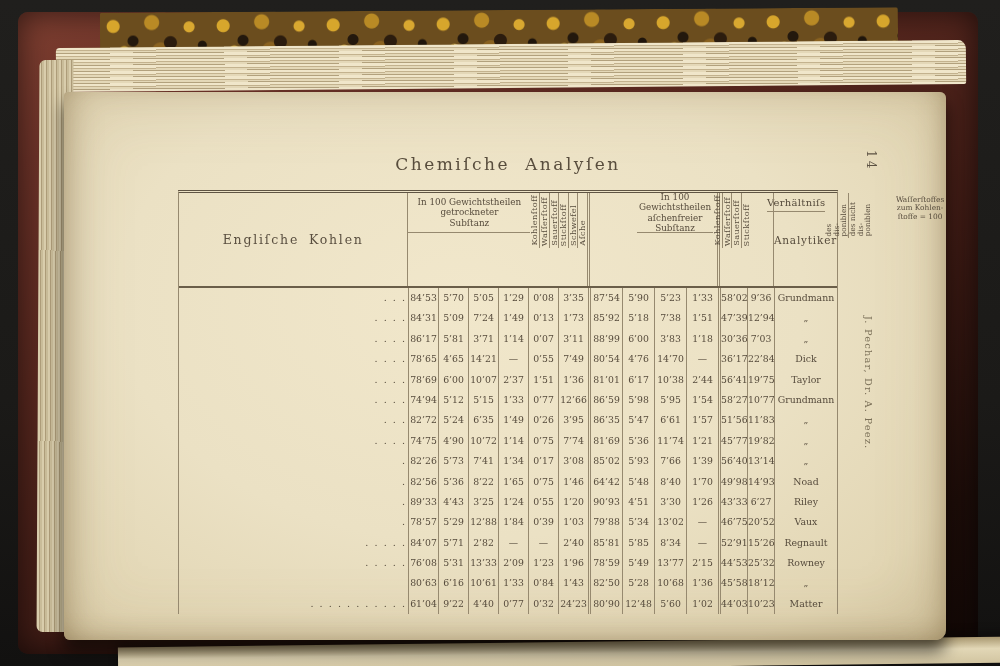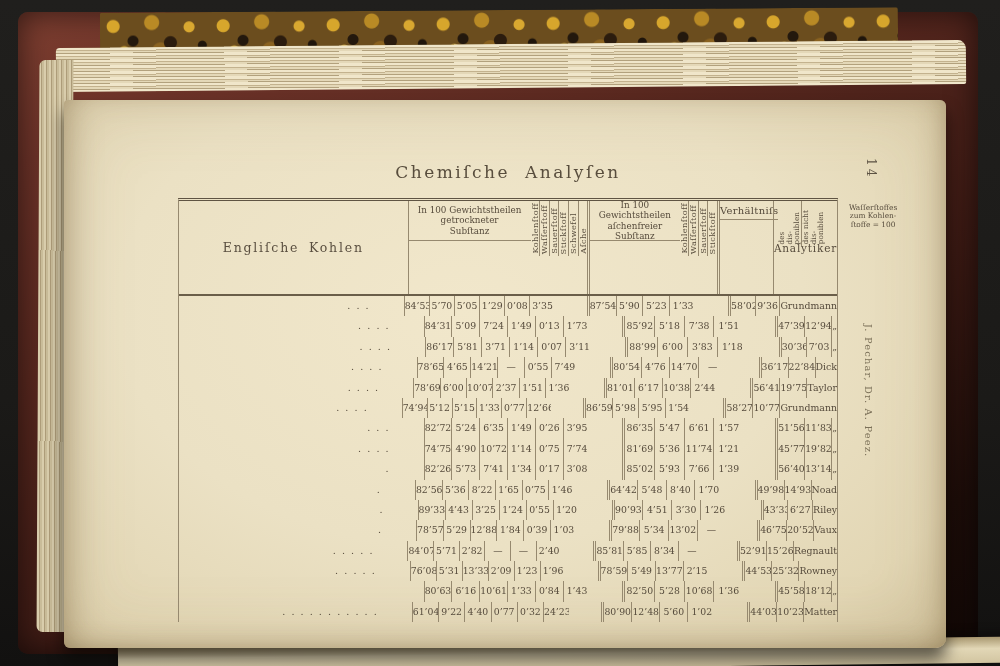--- a/index.html
+++ b/index.html
@@ -21,41 +21,41 @@
            radial-gradient(circle at 93% 72%,#1f150b 0 4px,transparent 5px),
            radial-gradient(circle at 55% 84%,#8a6220 0 8px,transparent 9px),
            radial-gradient(circle at 22% 85%,#caa23a 0 5px,transparent 6px);
          background-size:110px 46px;}
   .edge-top{position:absolute;left:56px;top:44px;width:910px;height:44px;transform:rotate(-0.5deg);
          border-radius:4px 8px 2px 2px;
          background:repeating-linear-gradient(180deg,#f0e6ca 0 2.4px,#c3b28e 2.4px 3.4px,#e4d8b8 3.4px 5.2px,#b2a17d 5.2px 6px);}
   .edge-left{position:absolute;left:38px;top:60px;width:34px;height:572px;transform:rotate(0.3deg);
          border-radius:6px 0 0 6px;
          background:repeating-linear-gradient(90deg,#d9cdac 0 2px,#ad9c79 2px 3px,#c9bc99 3px 5px);}
-  .page{position:absolute;left:64px;top:100px;width:882px;height:548px;border-radius:4px 6px 10px 6px;
+  .page{position:absolute;left:64px;top:92px;width:882px;height:548px;border-radius:4px 6px 10px 6px;
          background:radial-gradient(ellipse at 45% 38%,#f1e7cb 0%,#ebe1c4 50%,#e2d6b4 82%,#d3c5a0 100%);
          box-shadow:0 12px 16px rgba(8,6,4,.6), inset 0 0 70px rgba(140,115,70,.22), inset 18px 0 34px -18px rgba(110,88,50,.5), inset -14px -10px 28px -14px rgba(110,88,50,.45);}
   .under-page{position:absolute;left:118px;top:642px;width:894px;height:26px;transform:rotate(-0.7deg);
          background:linear-gradient(180deg,#a8976f 0%,#e2d7b6 45%,#d2c5a1 100%);
          box-shadow:0 -4px 8px rgba(10,8,5,.5);}
   .title{position:absolute;left:114px;top:62px;width:660px;text-align:center;
          font-size:17px;letter-spacing:2.5px;word-spacing:7px;color:#584d3d;}
   .folio{position:absolute;left:800px;top:58px;writing-mode:vertical-rl;text-orientation:sideways;
          font-size:12px;letter-spacing:3px;color:#5c5243;}
   .sig{position:absolute;left:799px;top:224px;writing-mode:vertical-rl;text-orientation:sideways;
          font-size:9.8px;letter-spacing:1.2px;color:#7b7058;}
   
   .table{position:absolute;left:114px;top:98px;width:660px;
          border:1px solid #96896f;border-top:3px double #5f5443;border-bottom:none;}
   .thead{display:flex;height:95px;border-bottom:2px solid #6a5e49;}
   .hlb{width:229px;display:flex;align-items:center;justify-content:center;
          font-size:12.5px;letter-spacing:1.8px;word-spacing:4px;color:#5a4f40;}
   .hgrp{border-left:1px solid #96896f;display:flex;flex-direction:row;}
   .g1w{width:180px;} .g2w{width:130px;} .vw{width:56px;}
-  .hgrp.g2h,.hgrp.vh{border-left:3px double #96896f;}
+  .hgrp.g2h,.hgrp.vh{border-left:3px double #96896f;padding-left:47px;}
   .anh{flex:1;border-left:1px solid #96896f;display:flex;align-items:center;justify-content:center;
          font-size:10.5px;letter-spacing:.8px;}
   .gl{height:40px;border-bottom:1px solid #96896f;display:flex;align-items:center;justify-content:center;
          text-align:center;font-size:8.8px;line-height:10.5px;white-space:pre-line;padding:0 2px;}
   .glv{height:19px;border-bottom:1px solid #96896f;display:flex;align-items:center;justify-content:center;
          font-size:10px;letter-spacing:.3px;}
   .vrow{display:flex;height:55px;}
   .vrowv{display:flex;height:45px;}
   .vc{flex:1;border-left:1px solid #96896f;display:flex;align-items:flex-end;justify-content:center;padding-bottom:2px;}
   .vc:first-child{border-left:none;}
@@ -63,21 +63,21 @@
          line-height:8.6px;white-space:pre-line;}
   .vt.tiny{font-size:7.2px;line-height:7.6px;letter-spacing:.1px;}
   .vfoot{height:31px;display:flex;align-items:center;justify-content:center;text-align:center;
          font-size:7.4px;line-height:8.4px;white-space:pre-line;margin-left:24px;}
   .tbody{}
   .tr{display:flex;height:20.4px;}
   .lb{width:229px;position:relative;font-size:9.6px;line-height:20.4px;padding-left:5px;
          white-space:pre;overflow:hidden;}
   .dt{position:absolute;left:56%;transform:translateX(-50%);white-space:pre;font-size:10px;}
   .dots{position:absolute;right:3px;top:0;white-space:pre;font-size:9.6px;}
-  .grp{display:flex;border-left:1px solid #96896f;margin-left:32px;}
+  .grp{display:flex;border-left:1px solid #96896f;}
   .grp.gd{border-left:3px double #96896f;}
   .cell{flex:1;border-left:1px solid #96896f;text-align:center;font-size:9.3px;line-height:20.4px;overflow:hidden;}
   .cell:first-child{border-left:none;}
   .an{flex:1;border-left:1px solid #96896f;text-align:center;font-size:9.4px;line-height:20.4px;}
 </style>
 </head>
 <body>
 
 <div class="scene">
   <div class="cover"></div>

